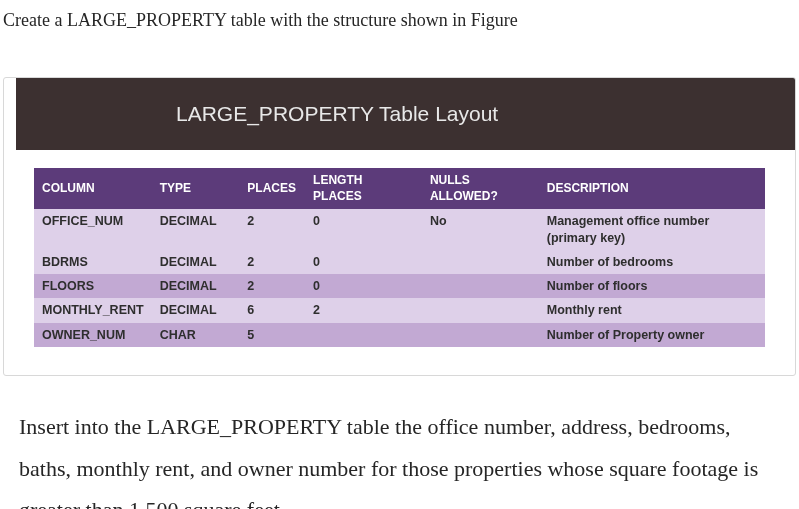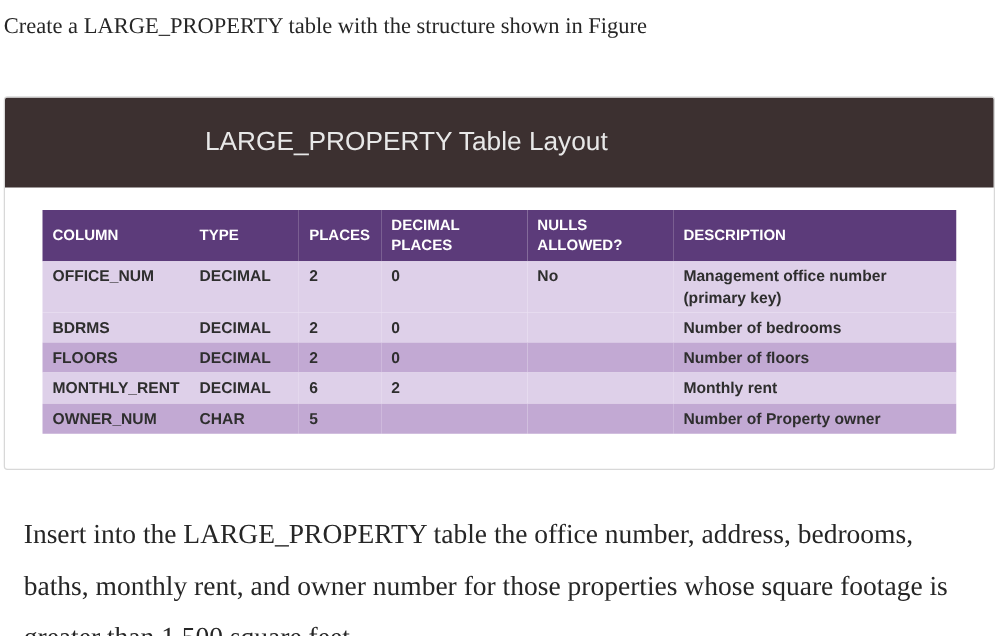--- a/index.html
+++ b/index.html
@@ -28,20 +28,21 @@
     }
     .figure-title-bar {
       background: #3c3030;
       color: #e8e8e8;
       font-family: 'Helvetica Neue', Arial, sans-serif;
       font-size: 21px;
       font-weight: 400;
       padding: 16px 0;
       text-align: left;
       padding-left: 160px;
+      margin-left: 12px;
     }
     .table-wrap {
       padding: 18px 30px 0 30px;
     }
     table {
       width: 100%;
       border-collapse: collapse;
       font-family: Arial, Helvetica, sans-serif;
       font-size: 12.5px;
       line-height: 1.3;
@@ -85,21 +86,21 @@
 
 <div class="figure-container">
   <div class="figure-title-bar">LARGE_PROPERTY Table Layout</div>
   <div class="table-wrap">
     <table>
       <thead>
         <tr>
           <th class="col-column">COLUMN</th>
           <th class="col-type">TYPE</th>
           <th class="col-length">PLACES</th>
-          <th class="col-decimal">DECIMAL PLACES</th>
+          <th class="col-decimal">LENGTH PLACES</th>
           <th class="col-nulls">NULLS ALLOWED?</th>
           <th class="col-desc">DESCRIPTION</th>
         </tr>
       </thead>
       <tbody id="table-body">
           <tr class="light">
             <td>OFFICE_NUM</td>
             <td>DECIMAL</td>
             <td>2</td>
             <td>0</td>

